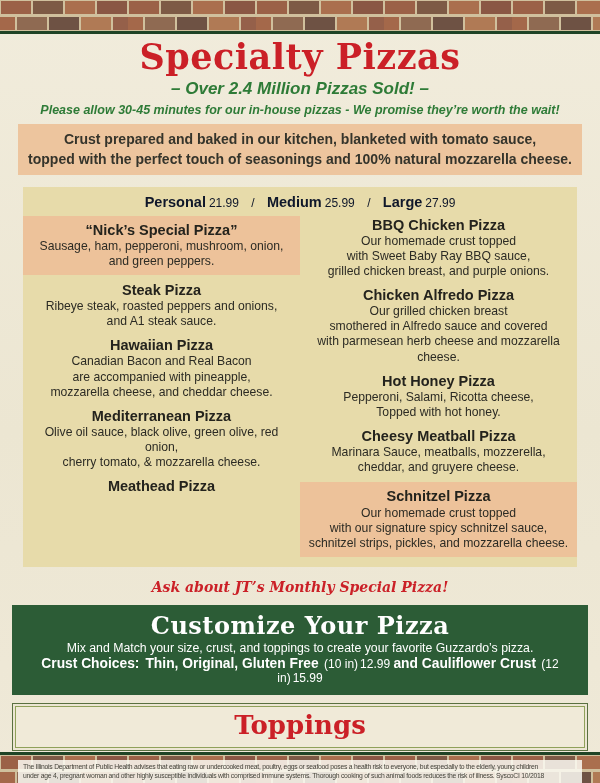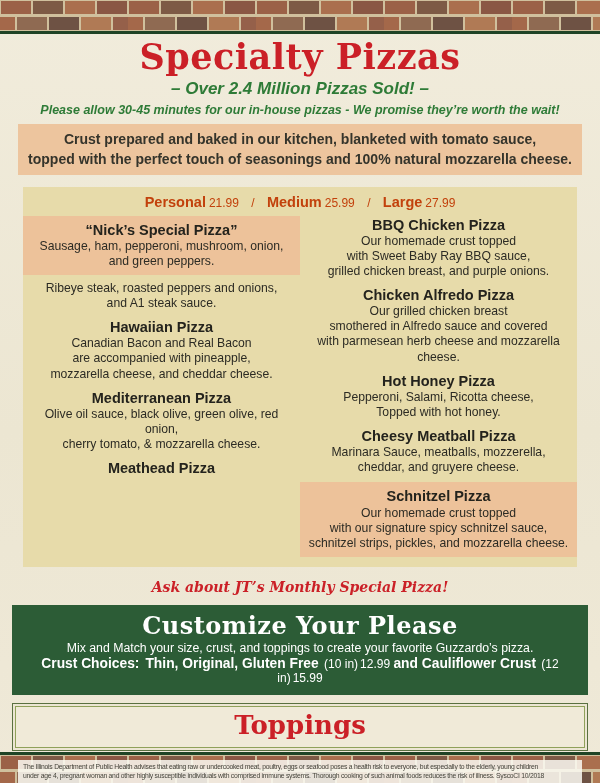--- a/index.html
+++ b/index.html
@@ -30,21 +30,21 @@
   
   .crust-banner {
     margin:7px 18px 0; background:#edc59e; padding:5px 8px;
     text-align:center; font-weight:bold; font-size:14px;
     line-height:1.45; color:#35342b;
   }
   
   .specialty-box {
     margin:12px 23px 0; background:#e7dbaa; padding:7px 0 4px;
   }
-  .size-row { text-align:center; font-size:12px; margin-bottom:6px; color:#c2410c; }
+  .size-row { text-align:center; font-size:12px; margin-bottom:6px; color:#0f172a; }
   .size-row b { font-size:14.5px; }
   .size-row .sep { margin:0 9px; font-size:12px; }
   .size-row .price { margin-left:3px; }
   .pizza-cols { display:flex; }
   .pizza-col { width:50%; }
   .pizza { text-align:center; margin-bottom:7px; padding:0 4px; }
   .pizza.hl { background:#edc29a; padding:5px 4px 6px; margin-bottom:6px; }
   .pizza-name { font-weight:bold; font-size:14.5px; color:#24231d; line-height:1.25; }
   .pizza-desc { font-size:12.2px; line-height:1.24; white-space:pre-line; color:#2c2b24; }
   
@@ -130,20 +130,21 @@
       <span><b>Large</b><span class="price">27.99</span></span>
     </div>
     <div class="pizza-cols">
       <div class="pizza-col">
         <div class="pizza hl">
           <div class="pizza-name">“Nick’s Special Pizza”</div>
           <div class="pizza-desc">Sausage, ham, pepperoni, mushroom, onion,
 and green peppers.</div>
         </div>
         <div class="pizza">
+          <div class="pizza-name">Steak Pizza</div>
           <div class="pizza-desc">Ribeye steak, roasted peppers and onions,
 and A1 steak sauce.</div>
         </div>
         <div class="pizza">
           <div class="pizza-name">Hawaiian Pizza</div>
           <div class="pizza-desc">Canadian Bacon and Real Bacon
 are accompanied with pineapple,
 mozzarella cheese, and cheddar cheese.</div>
         </div>
         <div class="pizza">
@@ -184,21 +185,21 @@
 with our signature spicy schnitzel sauce,
 schnitzel strips, pickles, and mozzarella cheese.</div>
         </div>
       </div>
     </div>
   </div>
 
   <div class="monthly-special">Ask about JT’s Monthly Special Pizza!</div>
 
   <div class="customize-box">
-    <div class="customize-title">Customize Your Please</div>
+    <div class="customize-title">Customize Your Pizza</div>
     <div class="customize-subtitle">Mix and Match your size, crust, and toppings to create your favorite Guzzardo’s pizza.</div>
     <div class="crust-row">
       <b class="lbl">Crust Choices:</b><b>Thin, Original,  Gluten Free</b>
       <span class="sm">(10 in)</span><span>12.99</span>
       <b>and Cauliflower Crust</b>
       <span class="sm">(12 in)</span><span>15.99</span>
     </div>
   </div>
 
   <div class="toppings-box">

